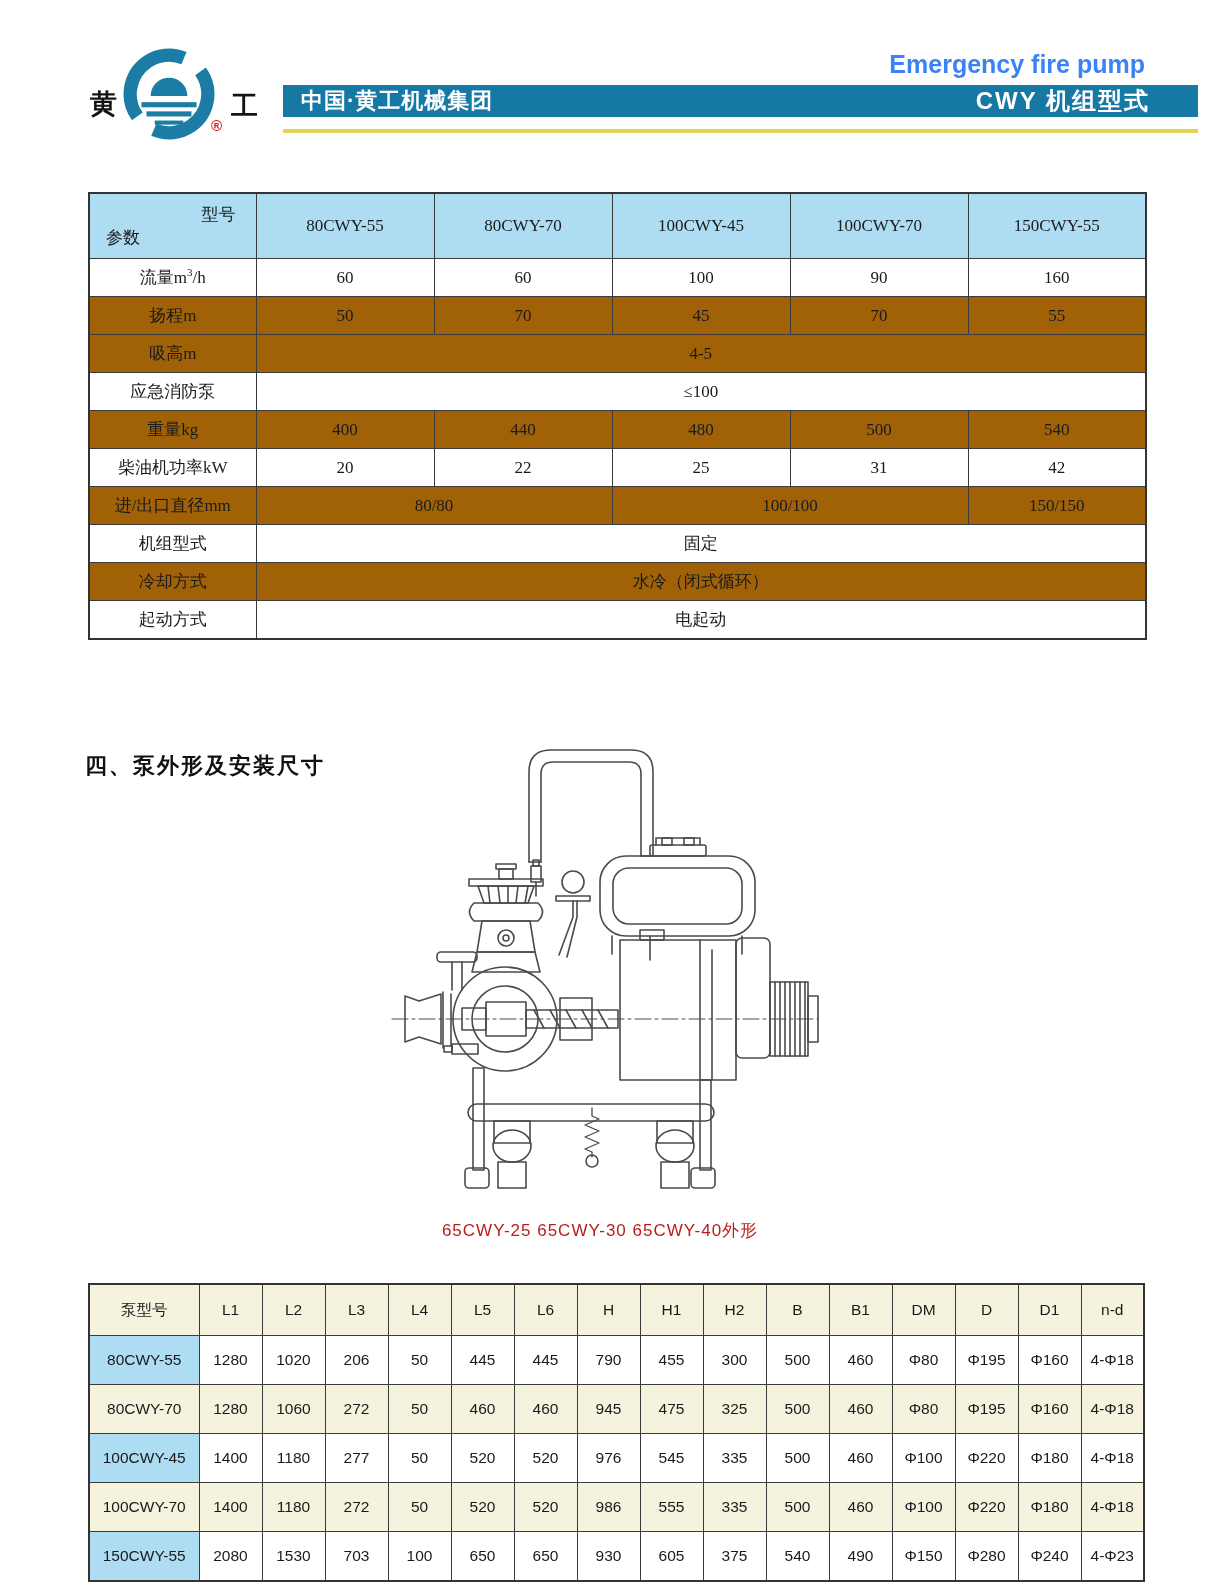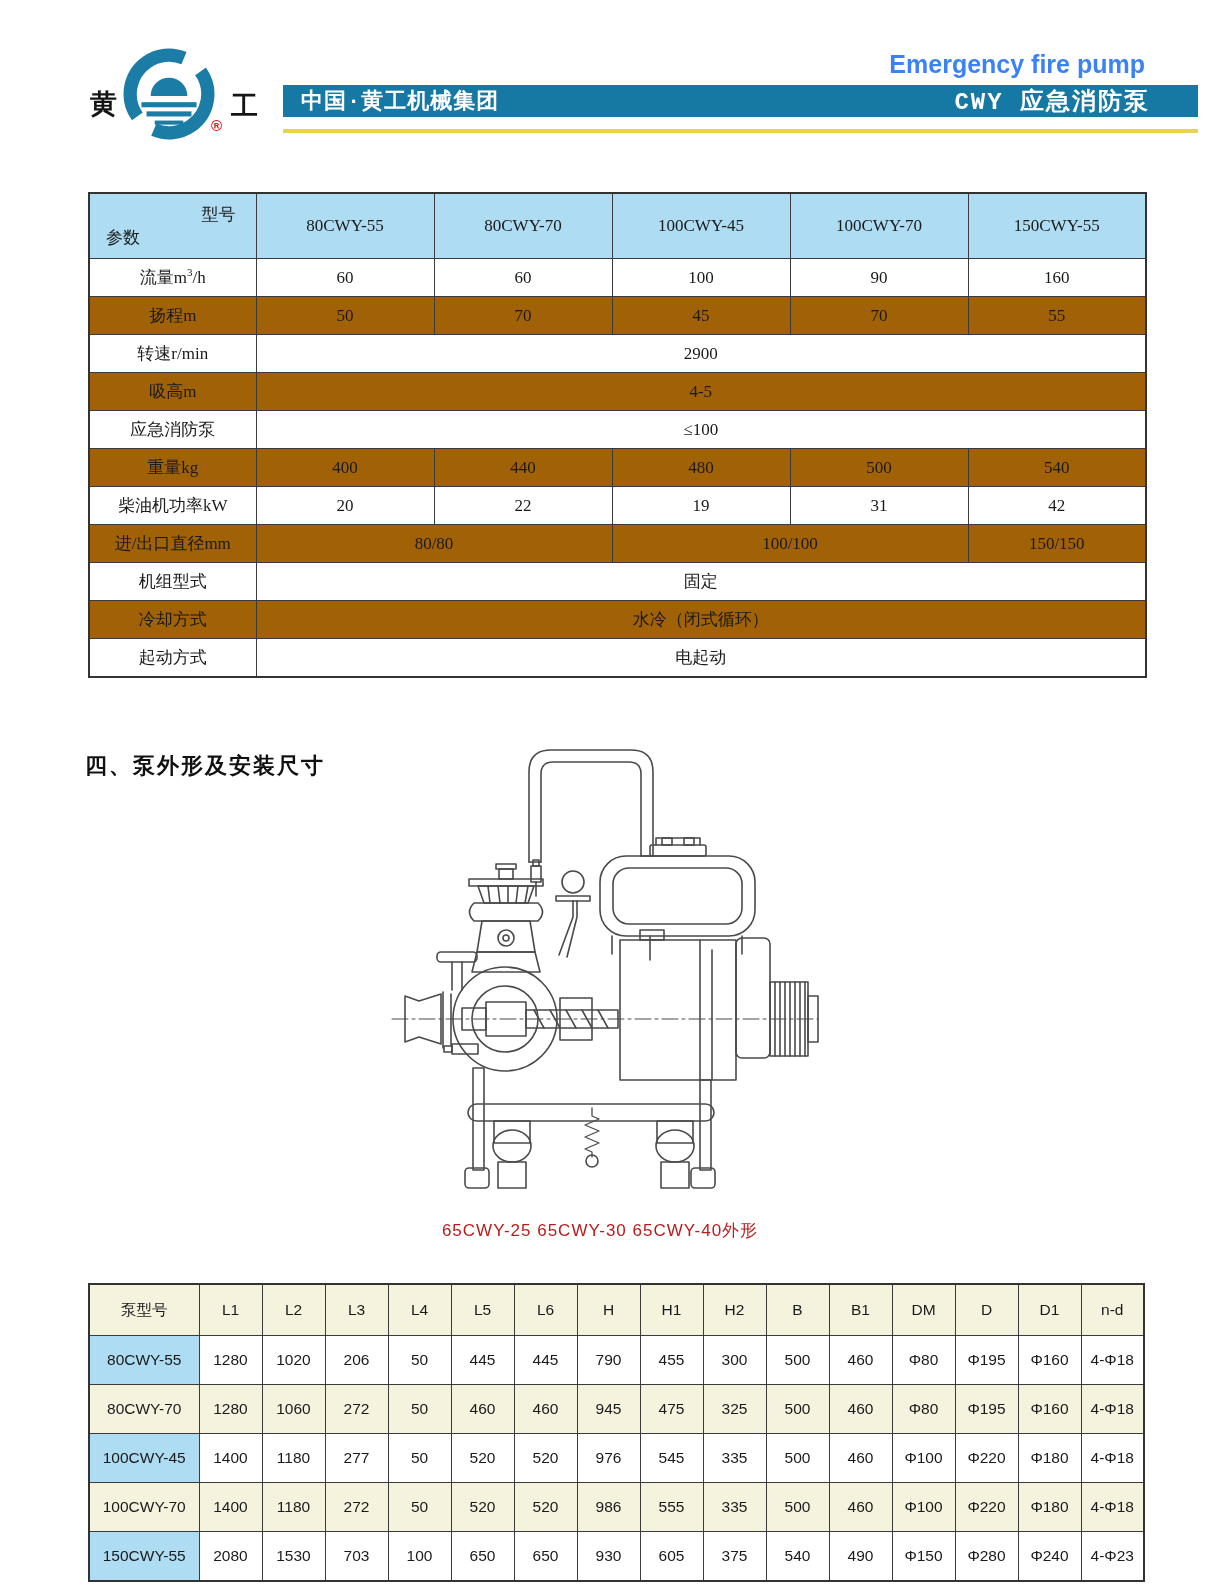--- a/index.html
+++ b/index.html
@@ -7,21 +7,21 @@
     position:relative;width:1207px;height:1592px;background:#ffffff;
     margin:0 auto;overflow:hidden;
     font-family:"Liberation Sans","DejaVu Sans",sans-serif;color:#1a1a1a;
   }
   
   .logo-char{position:absolute;font-weight:bold;color:#141414;font-size:27px;}
   .logo-emblem{position:absolute;left:121px;top:46px;width:96px;height:96px;}
   .reg-mark{position:absolute;left:211px;top:117px;font-size:15px;font-weight:bold;color:#cc2222;}
   .banner{
     position:absolute;left:283px;top:85px;width:915px;height:32px;
-    background:#1579a3;display:flex;align-items:center;font-family:Liberation Mono, monospace;
+    background:#1579a3;display:flex;align-items:center;
   }
   .banner .company{color:#ffffff;font-weight:bold;font-size:22px;padding-left:18px;letter-spacing:1px;}
   .banner .product-zh{position:absolute;right:48px;color:#ffffff;font-weight:bold;font-size:24px;letter-spacing:2px;}
   .product-en{position:absolute;top:50px;right:62px;font-size:25px;font-weight:bold;color:#3b82f6;}
   .yellow-rule{position:absolute;left:283px;top:129px;width:915px;height:4px;background:#e8d24f;}
 
   
   table{border-collapse:collapse;table-layout:fixed;}
   .dtable{position:absolute;left:88px;border:2px solid #333;}
   .dtable td,.dtable th{border:1.5px solid #3b3b3b;text-align:center;vertical-align:middle;
@@ -62,21 +62,21 @@
     <rect x="20" y="55" width="54" height="5" fill="#1b7da6"></rect>
     <rect x="25" y="64" width="44" height="5" fill="#1b7da6"></rect>
     <rect x="33" y="73" width="28" height="4" fill="#1b7da6"></rect>
   </svg>
   <div class="logo-char" style="left:231px;top:88px;">工</div>
   <div class="reg-mark">®</div>
 
   <div class="product-en">Emergency fire pump</div>
   <div class="banner">
     <span class="company">中国·黄工机械集团</span>
-    <span class="product-zh">CWY 应急消防泵</span>
+    <span class="product-zh">CWY 机组型式</span>
   </div>
   <div class="yellow-rule"></div>
 
   <table class="dtable" id="spec-table">
     <colgroup>
       <col style="width:167px">
         <col style="width:178px">
         <col style="width:178px">
       <col style="width:178px">
         <col style="width:178px">
@@ -103,45 +103,41 @@
           <td>160</td>
         </tr>
         <tr class="cream">
           <td>扬程m</td>
           <td>50</td>
           <td>70</td>
           <td>45</td>
           <td>70</td>
           <td>55</td>
         </tr>
-        <tr>
-          <td>转速r/min</td>
-          <td colspan="5">2900</td>
-        </tr>
         <tr class="cream">
           <td>吸高m</td>
           <td colspan="5">4-5</td>
         </tr>
         <tr>
           <td>应急消防泵</td>
           <td colspan="5">≤100</td>
         </tr>
         <tr class="cream">
           <td>重量kg</td>
           <td>400</td>
           <td>440</td>
           <td>480</td>
           <td>500</td>
           <td>540</td>
         </tr>
         <tr>
           <td>柴油机功率kW</td>
           <td>20</td>
           <td>22</td>
-          <td>19</td>
+          <td>25</td>
           <td>31</td>
           <td>42</td>
         </tr>
         <tr class="cream">
           <td>进/出口直径mm</td>
           <td colspan="2">80/80</td>
           <td colspan="2">100/100</td>
           <td colspan="1">150/150</td>
         </tr>
         <tr>

